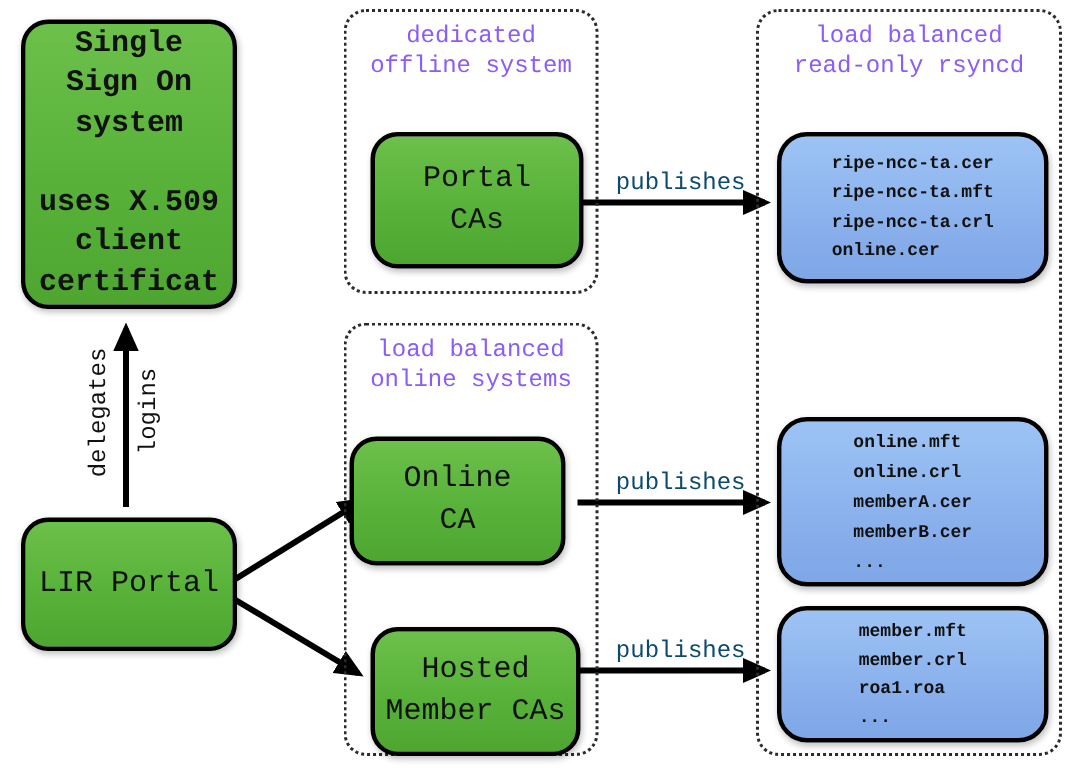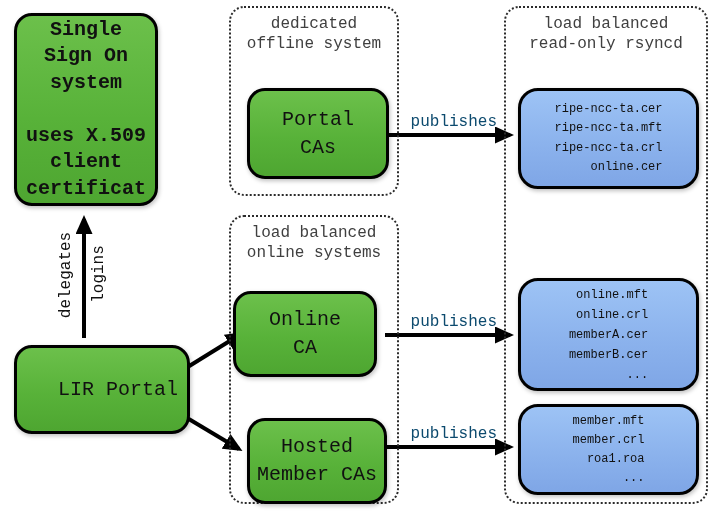--- a/index.html
+++ b/index.html
@@ -11,37 +11,37 @@
   
   .node{
     position:absolute;display:flex;align-items:center;justify-content:center;
     text-align:center;background:linear-gradient(180deg,#6cc04b 0%,#58b239 55%,#4ea631 100%);
     border:3px solid #000;border-radius:18px;box-shadow:1px 2px 4px rgba(0,0,0,.25);
     font-size:20px;line-height:27px;
   }
   
   .repo{
     position:absolute;display:flex;align-items:center;justify-content:center;
-    text-align:right;background:linear-gradient(180deg,#9dc3f5 0%,#8ab1ec 60%,#7fa6e6 100%);
+    text-align:left;background:linear-gradient(180deg,#9dc3f5 0%,#8ab1ec 60%,#7fa6e6 100%);
     border:3px solid #000;border-radius:20px;box-shadow:1px 2px 4px rgba(0,0,0,.25);
-    font-size:12px;line-height:19.5px;
+    font-size:12px;line-height:19.5px;font-weight:bold;
   }
   
   .dotbox{position:absolute;border:2px dotted #2b2b2b;border-radius:15px;}
   .dotbox .title{
     position:absolute;top:7px;left:0;right:0;text-align:center;
-    font-size:16px;line-height:19.5px;color:#404040;
+    font-size:16px;line-height:19.5px;color:#8b5cf6;
   }
   
   .plabel{position:absolute;text-align:right;font-size:16px;line-height:18px;color:#0c4a6e;}
   .vlabel{position:absolute;font-size:16px;color:#111;transform:translate(-50%,-50%) rotate(-90deg);white-space:nowrap;}
   svg.arrows{position:absolute;left:0;top:0;pointer-events:none;}
   
   #sso{left:14px;top:13px;width:138px;height:187px;font-size:20px;line-height:26.5px;font-weight:bold;}
-  #lir{left:14px;top:345px;width:138px;height:83px;padding-left:32px;}
+  #lir{left:14px;top:345px;width:138px;height:83px;}
   #dotA{left:229px;top:6px;width:166px;height:186px;}
   #dotB{left:229px;top:215px;width:166px;height:285px;}
   #dotC{left:504px;top:6px;width:200px;height:494px;}
   #offlineCas{left:247px;top:88px;width:136px;height:85px;line-height:28px;}
   #onlineCa{left:233px;top:291px;width:138px;height:80px;line-height:28px;}
   #hostedCas{left:247px;top:402px;width:134px;height:80px;line-height:28px;margin-top:16px;}
   #repo1{left:518px;top:88px;width:175px;height:95px;}
   #repo2{left:518px;top:278px;width:175px;height:107px;line-height:20px;}
   #repo3{left:518px;top:404px;width:175px;height:85px;line-height:19px;}
   #pub1{left:397px;top:113px;width:100px;}

